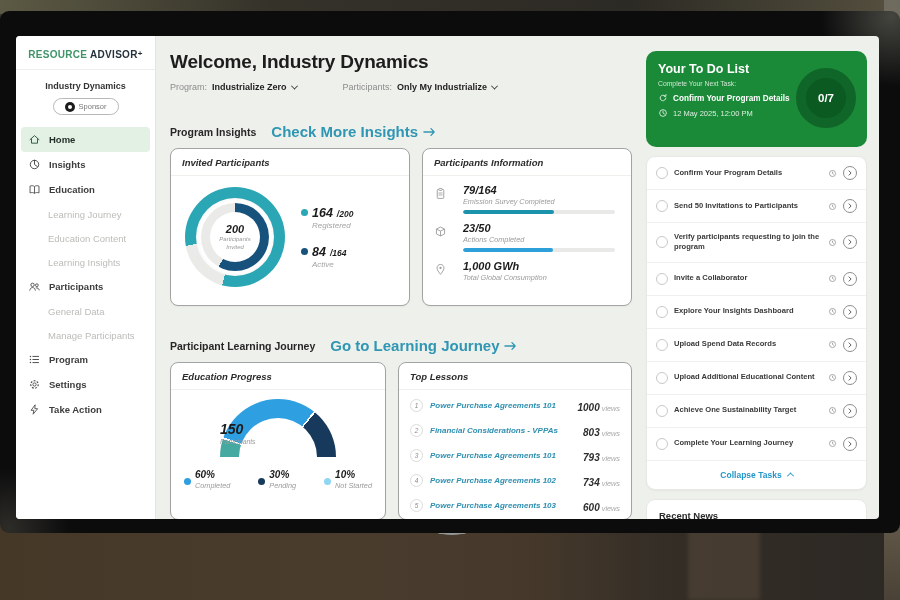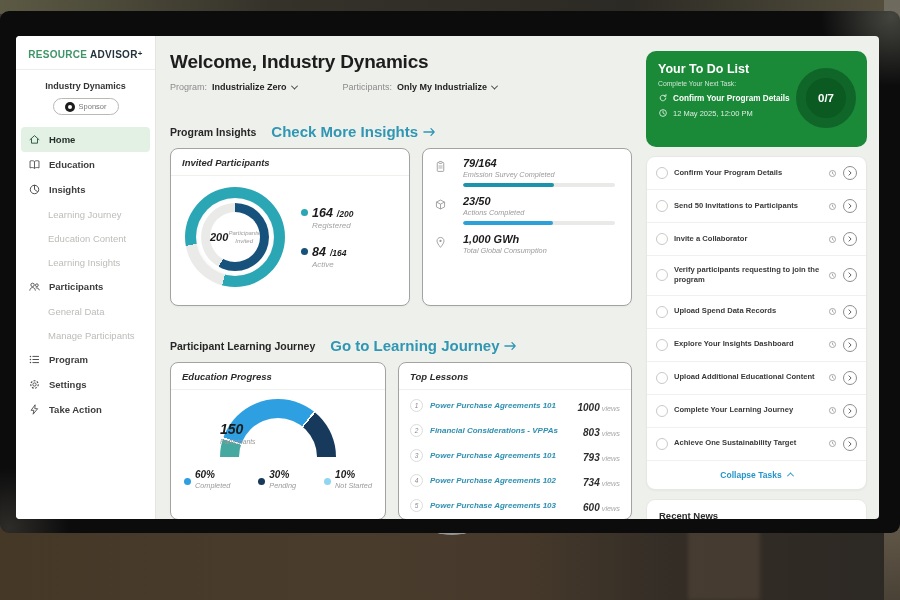--- a/index.html
+++ b/index.html
@@ -55,21 +55,21 @@
   .cards-row{display:flex;gap:12px;margin-top:8px;}
   .card{background:#fff;border:1px solid #a3a3a3;border-radius:8px;box-shadow:0 1px 2px rgba(0,0,0,.04);height:158px;overflow:hidden;font-style:italic;}
   .card-h{padding:8px 11px 7px;font-size:9.5px;font-weight:bold;color:#2b2b2b;border-bottom:1px solid #efefec;}
   
   .card.invited{width:240px;}
   .inv-body{display:flex;align-items:center;gap:16px;padding:11px 10px 0 14px;}
   .donut{position:relative;width:100px;height:100px;flex:0 0 100px;}
   .d-outer{position:absolute;inset:0;border-radius:50%;}
   .d-outer-hole{position:absolute;inset:11px;border-radius:50%;background:#fff;box-shadow:0 0 4px rgba(0,0,0,.06) inset;}
   .d-inner{position:absolute;inset:16px;border-radius:50%;}
-  .d-inner-hole{position:absolute;inset:25px;border-radius:50%;background:#fff;display:flex;flex-direction:row;align-items:center;justify-content:center;text-align:center;}
+  .d-inner-hole{position:absolute;inset:25px;border-radius:50%;background:#fff;display:flex;flex-direction:column;align-items:center;justify-content:center;text-align:center;}
   .d-val{font-size:11px;font-weight:bold;color:#1c1c1c;}
   .d-lab{font-size:6px;color:#9a9a9a;line-height:1.25;margin-top:1px;}
   .dleg{display:flex;flex-direction:column;gap:15px;}
   .dleg-line{display:flex;align-items:baseline;gap:4px;}
   .dot{width:7px;height:7px;border-radius:50%;flex:0 0 7px;align-self:center;}
   .dleg-v{font-size:12.5px;font-weight:bold;color:#1b1b1b;}
   .dleg-t{font-size:8.5px;font-weight:bold;color:#1b1b1b;}
   .dleg-l{font-size:8px;color:#a3a3a3;margin:1px 0 0 11px;}
   
   .card.info{width:210px;}
@@ -145,30 +145,30 @@
     </div>
     <nav class="nav">
       <div class="nav-item active">
         <svg class="ic" viewBox="0 0 16 16">
               <path d="M2.5 8.2 8 3.2l5.5 5M4.3 7.2v5.3h7.4V7.2" fill="none" stroke="currentColor" stroke-width="1.2" stroke-linecap="round" stroke-linejoin="round"></path>
             </svg>
         <span>Home</span>
       </div>
       <div class="nav-item">
         <svg class="ic" viewBox="0 0 16 16">
-              <path d="M2.5 3.8C4.6 3 6.8 3.2 8 4.4c1.2-1.2 3.4-1.4 5.5-.6v8.4c-2.1-.8-4.3-.6-5.5.6-1.2-1.2-3.4-1.4-5.5-.6ZM8 4.4v8.4" fill="none" stroke="currentColor" stroke-width="1.1" stroke-linejoin="round"></path>
-            </svg>
-        <span>Education</span>
-      </div>
-      <div class="nav-item">
-        <svg class="ic" viewBox="0 0 16 16">
               <circle cx="8" cy="8" r="5.2" fill="none" stroke="currentColor" stroke-width="1.2"></circle>
               <path d="M8 2.8V8l3.6 2.6" fill="none" stroke="currentColor" stroke-width="1.2" stroke-linecap="round"></path>
             </svg>
         <span>Insights</span>
+      </div>
+      <div class="nav-item">
+        <svg class="ic" viewBox="0 0 16 16">
+              <path d="M2.5 3.8C4.6 3 6.8 3.2 8 4.4c1.2-1.2 3.4-1.4 5.5-.6v8.4c-2.1-.8-4.3-.6-5.5.6-1.2-1.2-3.4-1.4-5.5-.6ZM8 4.4v8.4" fill="none" stroke="currentColor" stroke-width="1.1" stroke-linejoin="round"></path>
+            </svg>
+        <span>Education</span>
       </div>
       <div class="nav-sub">
             <span>Learning Journey</span>
           </div>
       <div class="nav-sub">
             <span>Education Content</span>
           </div>
       <div class="nav-sub">
             <span>Learning Insights</span>
           </div>
@@ -264,20 +264,21 @@
                 <span class="dleg-v">84</span>
                 <span class="dleg-t">/164</span>
               </div>
               <div class="dleg-l">Active</div>
             </div>
           </div>
         </div>
       </div>
 
       <div class="card info">
+        <div class="card-h">Participants Information</div>
         <div class="stat">
           <svg class="sic" viewBox="0 0 16 16">
                 <rect x="4" y="3" width="8" height="11" rx="1" fill="none" stroke="currentColor" stroke-width="1.1"></rect>
                 <rect x="6" y="1.8" width="4" height="2.4" rx=".8" fill="#fff" stroke="currentColor" stroke-width="1.1"></rect>
                 <path d="M6 7.4h4M6 9.8h4" stroke="currentColor" stroke-width="1" stroke-linecap="round"></path>
               </svg>
           <div class="sv">79/164</div>
           <div class="sl">Emission Survey Completed</div>
           <div class="bar">
                 <div class="bar-fill" style="width: 60%; background: rgb(27, 147, 173);"></div>
@@ -427,34 +428,47 @@
               <path d="M8 4.8V8l2.4 1.6" fill="none" stroke="currentColor" stroke-width="1.5"></path>
             </svg>
         <span class="tchev">
               <svg viewBox="0 0 16 16">
                 <path d="M6 3.8 10.2 8 6 12.2" fill="none" stroke="currentColor" stroke-width="1.8" stroke-linecap="round"></path>
               </svg>
             </span>
       </div>
       <div class="todo-item">
         <span class="cb"></span>
+        <span class="tlab">Verify participants requesting to join the program</span>
+        <svg class="titime" viewBox="0 0 16 16">
+              <circle cx="8" cy="8" r="5.4" fill="none" stroke="currentColor" stroke-width="1.5"></circle>
+              <path d="M8 4.8V8l2.4 1.6" fill="none" stroke="currentColor" stroke-width="1.5"></path>
+            </svg>
+        <span class="tchev">
+              <svg viewBox="0 0 16 16">
+                <path d="M6 3.8 10.2 8 6 12.2" fill="none" stroke="currentColor" stroke-width="1.8" stroke-linecap="round"></path>
+              </svg>
+            </span>
+      </div>
+      <div class="todo-item">
+        <span class="cb"></span>
         <span class="tlab">Invite a Collaborator</span>
         <svg class="titime" viewBox="0 0 16 16">
               <circle cx="8" cy="8" r="5.4" fill="none" stroke="currentColor" stroke-width="1.5"></circle>
               <path d="M8 4.8V8l2.4 1.6" fill="none" stroke="currentColor" stroke-width="1.5"></path>
             </svg>
         <span class="tchev">
               <svg viewBox="0 0 16 16">
                 <path d="M6 3.8 10.2 8 6 12.2" fill="none" stroke="currentColor" stroke-width="1.8" stroke-linecap="round"></path>
               </svg>
             </span>
       </div>
       <div class="todo-item">
         <span class="cb"></span>
-        <span class="tlab">Verify participants requesting to join the program</span>
+        <span class="tlab">Explore Your Insights Dashboard</span>
         <svg class="titime" viewBox="0 0 16 16">
               <circle cx="8" cy="8" r="5.4" fill="none" stroke="currentColor" stroke-width="1.5"></circle>
               <path d="M8 4.8V8l2.4 1.6" fill="none" stroke="currentColor" stroke-width="1.5"></path>
             </svg>
         <span class="tchev">
               <svg viewBox="0 0 16 16">
                 <path d="M6 3.8 10.2 8 6 12.2" fill="none" stroke="currentColor" stroke-width="1.8" stroke-linecap="round"></path>
               </svg>
             </span>
       </div>
@@ -466,60 +480,47 @@
               <path d="M8 4.8V8l2.4 1.6" fill="none" stroke="currentColor" stroke-width="1.5"></path>
             </svg>
         <span class="tchev">
               <svg viewBox="0 0 16 16">
                 <path d="M6 3.8 10.2 8 6 12.2" fill="none" stroke="currentColor" stroke-width="1.8" stroke-linecap="round"></path>
               </svg>
             </span>
       </div>
       <div class="todo-item">
         <span class="cb"></span>
-        <span class="tlab">Explore Your Insights Dashboard</span>
-        <svg class="titime" viewBox="0 0 16 16">
-              <circle cx="8" cy="8" r="5.4" fill="none" stroke="currentColor" stroke-width="1.5"></circle>
-              <path d="M8 4.8V8l2.4 1.6" fill="none" stroke="currentColor" stroke-width="1.5"></path>
-            </svg>
-        <span class="tchev">
-              <svg viewBox="0 0 16 16">
-                <path d="M6 3.8 10.2 8 6 12.2" fill="none" stroke="currentColor" stroke-width="1.8" stroke-linecap="round"></path>
-              </svg>
-            </span>
-      </div>
-      <div class="todo-item">
-        <span class="cb"></span>
         <span class="tlab">Upload Additional Educational Content</span>
         <svg class="titime" viewBox="0 0 16 16">
               <circle cx="8" cy="8" r="5.4" fill="none" stroke="currentColor" stroke-width="1.5"></circle>
               <path d="M8 4.8V8l2.4 1.6" fill="none" stroke="currentColor" stroke-width="1.5"></path>
             </svg>
         <span class="tchev">
               <svg viewBox="0 0 16 16">
                 <path d="M6 3.8 10.2 8 6 12.2" fill="none" stroke="currentColor" stroke-width="1.8" stroke-linecap="round"></path>
               </svg>
             </span>
       </div>
       <div class="todo-item">
         <span class="cb"></span>
+        <span class="tlab">Achieve One Sustainability Target</span>
+        <svg class="titime" viewBox="0 0 16 16">
+              <circle cx="8" cy="8" r="5.4" fill="none" stroke="currentColor" stroke-width="1.5"></circle>
+              <path d="M8 4.8V8l2.4 1.6" fill="none" stroke="currentColor" stroke-width="1.5"></path>
+            </svg>
+        <span class="tchev">
+              <svg viewBox="0 0 16 16">
+                <path d="M6 3.8 10.2 8 6 12.2" fill="none" stroke="currentColor" stroke-width="1.8" stroke-linecap="round"></path>
+              </svg>
+            </span>
+      </div>
+      <div class="todo-item">
+        <span class="cb"></span>
         <span class="tlab">Complete Your Learning Journey</span>
-        <svg class="titime" viewBox="0 0 16 16">
-              <circle cx="8" cy="8" r="5.4" fill="none" stroke="currentColor" stroke-width="1.5"></circle>
-              <path d="M8 4.8V8l2.4 1.6" fill="none" stroke="currentColor" stroke-width="1.5"></path>
-            </svg>
-        <span class="tchev">
-              <svg viewBox="0 0 16 16">
-                <path d="M6 3.8 10.2 8 6 12.2" fill="none" stroke="currentColor" stroke-width="1.8" stroke-linecap="round"></path>
-              </svg>
-            </span>
-      </div>
-      <div class="todo-item">
-        <span class="cb"></span>
-        <span class="tlab">Achieve One Sustainability Target</span>
         <svg class="titime" viewBox="0 0 16 16">
               <circle cx="8" cy="8" r="5.4" fill="none" stroke="currentColor" stroke-width="1.5"></circle>
               <path d="M8 4.8V8l2.4 1.6" fill="none" stroke="currentColor" stroke-width="1.5"></path>
             </svg>
         <span class="tchev">
               <svg viewBox="0 0 16 16">
                 <path d="M6 3.8 10.2 8 6 12.2" fill="none" stroke="currentColor" stroke-width="1.8" stroke-linecap="round"></path>
               </svg>
             </span>
       </div>

